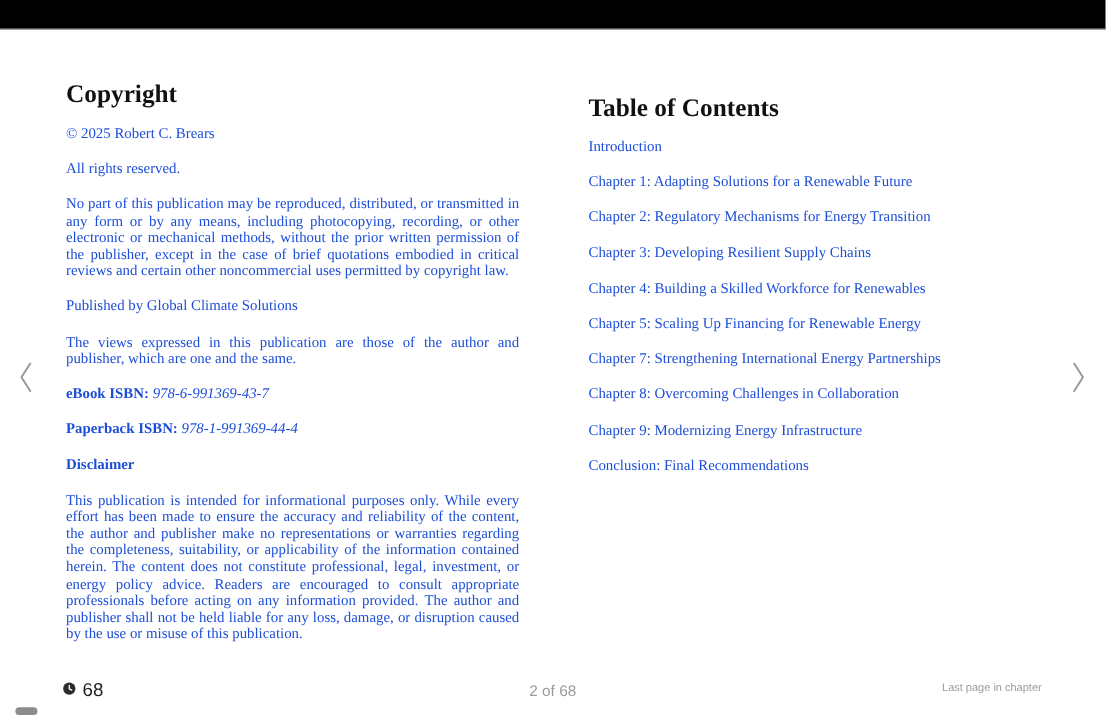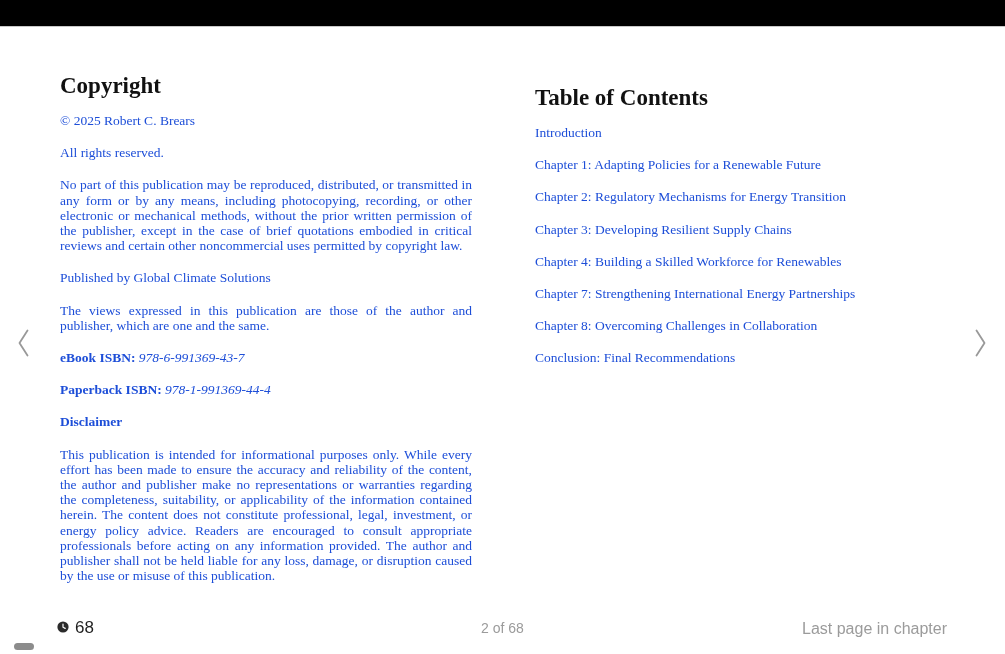--- a/index.html
+++ b/index.html
@@ -80,21 +80,21 @@
   .footer-left .count {
     font-size: 17px; color: #1f1f1f;
   }
   .footer-center {
     position: absolute; left: 0; right: 0; top: 2px;
     text-align: center;
     font-size: 14px; color: #9b9b9b;
   }
   .footer-right {
     position: absolute; right: 58px; top: 2px;
-    font-size: 16px; color: #9b9b9b; text-align: center;
+    font-size: 10px; color: #9b9b9b; text-align: center;
   }
 
   
   .drag-pill {
     position: absolute; left: 14px; top: 615px;
     width: 20px; height: 7px;
     border-radius: 3.5px;
     background: #8c8c8c;
     cursor: grab;
   }
@@ -134,33 +134,35 @@
     <p class="single bold-line">Disclaimer</p>
     <p>This publication is intended for informational purposes only. While every effort has been made to ensure the accuracy and reliability of the content, the author and publisher make no representations or warranties regarding the completeness, suitability, or applicability of the information contained herein. The content does not constitute professional, legal, investment, or energy policy advice. Readers are encouraged to consult appropriate professionals before acting on any information provided. The author and publisher shall not be held liable for any loss, damage, or disruption caused by the use or misuse of this publication.</p>
   </div>
 
   <div class="page page-right">
     <h1 class="page-title">Table of Contents</h1>
     <div>
 
         <p class="toc-entry">Introduction</p>
 
-        <p class="toc-entry">Chapter 1: Adapting Policies for a Renewable Future</p>
+        <p class="toc-entry">Chapter 1: Adapting Solutions for a Renewable Future</p>
 
         <p class="toc-entry">Chapter 2: Regulatory Mechanisms for Energy Transition</p>
 
         <p class="toc-entry">Chapter 3: Developing Resilient Supply Chains</p>
 
         <p class="toc-entry">Chapter 4: Building a Skilled Workforce for Renewables</p>
 
+        <p class="toc-entry">Chapter 5: Scaling Up Financing for Renewable Energy</p>
 
         <p class="toc-entry">Chapter 7: Strengthening International Energy Partnerships</p>
 
         <p class="toc-entry">Chapter 8: Overcoming Challenges in Collaboration</p>
 
+        <p class="toc-entry">Chapter 9: Modernizing Energy Infrastructure</p>
 
         <p class="toc-entry">Conclusion: Final Recommendations</p>
       </div>
   </div>
 
   <div class="footer">
     <div class="footer-left">
       <span>
         <svg width="12" height="12" viewBox="0 0 12 12">
           <circle cx="6" cy="6" r="5.6" fill="#2b2b2b"></circle>

